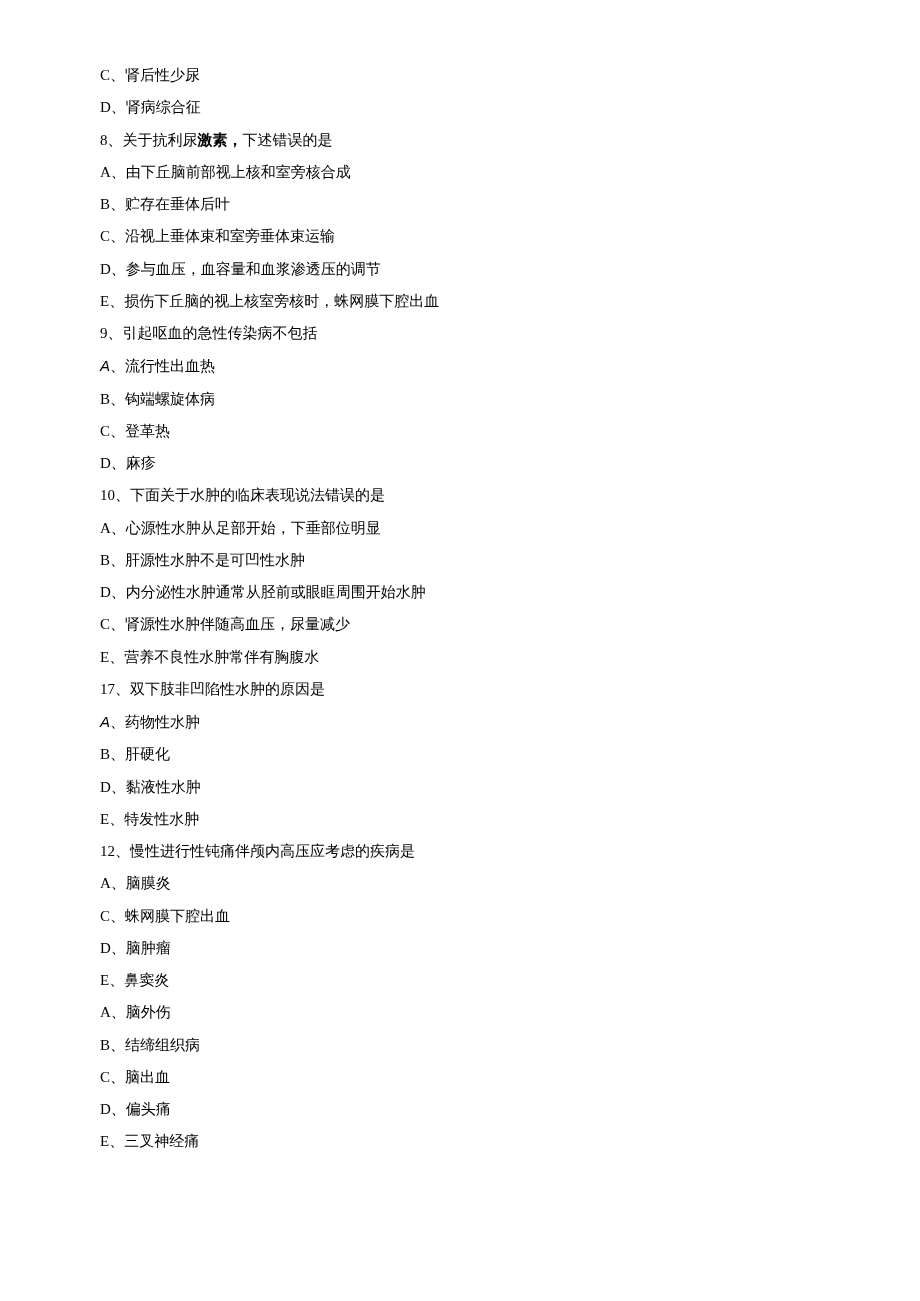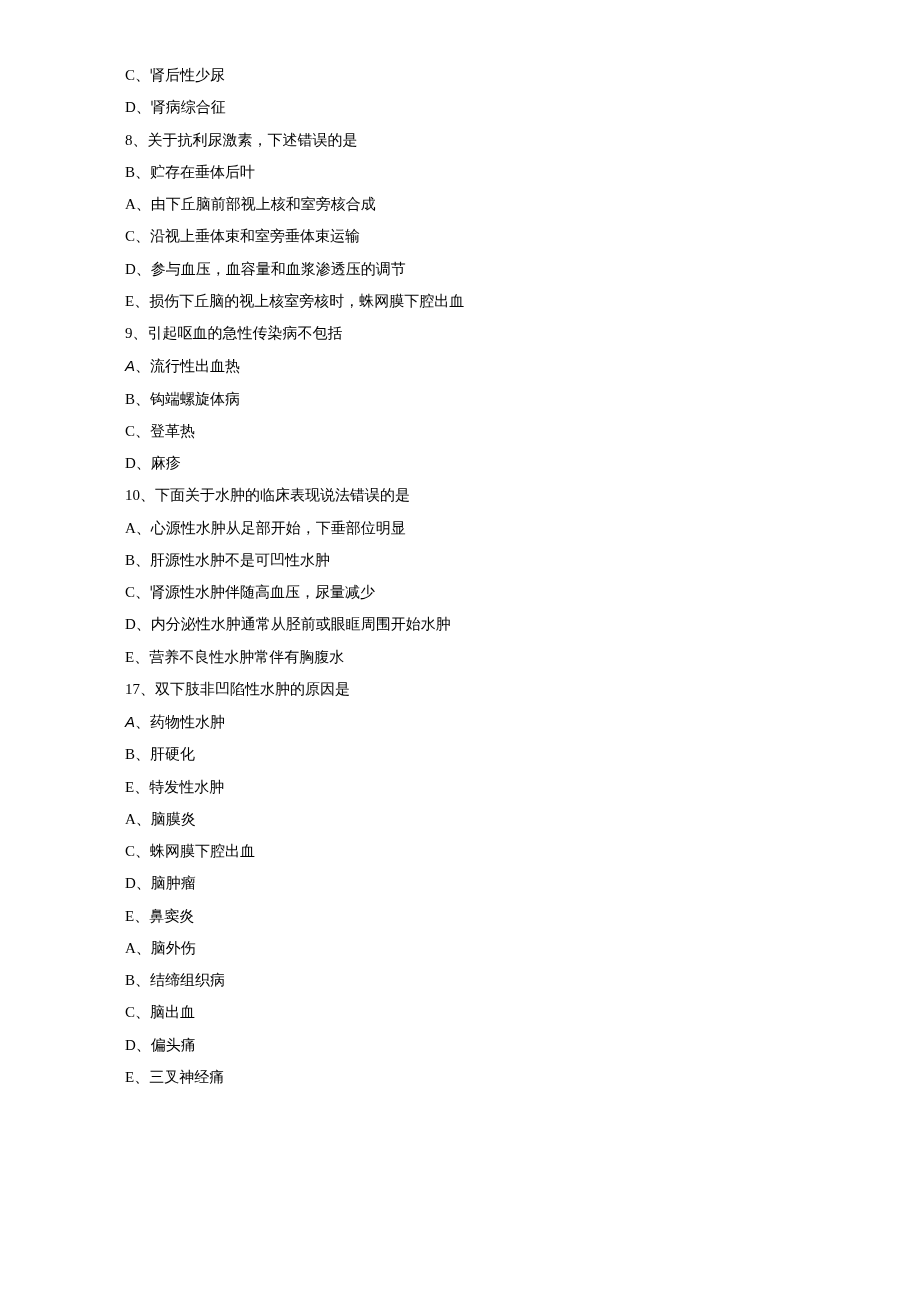--- a/index.html
+++ b/index.html
@@ -12,59 +12,60 @@
   }
   .page {
     padding: 65px 100px 40px 100px;
     font-size: 15px;
     line-height: 1.45;
     color: #000;
   }
   .line {
     margin-bottom: 10.5px;
     white-space: nowrap;
-    margin-left: 25px;
   }
   .sans {
     font-family: Arial, "Helvetica Neue", sans-serif;
   }
   .italic {
     font-style: italic;
   }
   .bold {
-    font-weight: normal;
+    font-weight: bold;
   }
 </style>
 </head>
 <body>
 
 <div class="page" id="page-container">
 <div class="line"><span class="">C、肾后性少尿</span></div>
     <div class="line"><span class="">D、肾病综合征</span></div>
     <div class="line"><span class="">8、关于抗利尿</span><span class="bold">激素，</span><span class="">下述错误的是</span></div>
+    <div class="line"><span class="">A、由下丘脑前部视上核和室旁核合成</span></div>
     <div class="line"><span class="">B、贮存在垂体后叶</span></div>
-    <div class="line"><span class="">A、由下丘脑前部视上核和室旁核合成</span></div>
     <div class="line"><span class="">C、沿视上垂体束和室旁垂体束运输</span></div>
     <div class="line"><span class="">D、参与血压，血容量和血浆渗透压的调节</span></div>
     <div class="line"><span class="">E、损伤下丘脑的视上核室旁核时，蛛网膜下腔出血</span></div>
     <div class="line"><span class="">9、引起呕血的急性传染病不包括</span></div>
     <div class="line"><span class="sans italic">A</span><span class="">、流行性出血热</span></div>
     <div class="line"><span class="">B、钩端螺旋体病</span></div>
     <div class="line"><span class="">C、登革热</span></div>
     <div class="line"><span class="">D、麻疹</span></div>
     <div class="line"><span class="">10、下面关于水肿的临床表现说法错误的是</span></div>
     <div class="line"><span class="">A、心源性水肿从足部开始，下垂部位明显</span></div>
     <div class="line"><span class="">B、肝源性水肿不是可凹性水肿</span></div>
+    <div class="line"><span class="">D、内分泌性水肿通常从胫前或眼眶周围开始水肿</span></div>
     <div class="line"><span class="">C、肾源性水肿伴随高血压，尿量减少</span></div>
-    <div class="line"><span class="">D、内分泌性水肿通常从胫前或眼眶周围开始水肿</span></div>
     <div class="line"><span class="">E、营养不良性水肿常伴有胸腹水</span></div>
     <div class="line"><span class="">17、双下肢非凹陷性水肿的原因是</span></div>
     <div class="line"><span class="sans italic">A</span><span class="">、药物性水肿</span></div>
     <div class="line"><span class="">B、肝硬化</span></div>
+    <div class="line"><span class="">D、黏液性水肿</span></div>
     <div class="line"><span class="">E、特发性水肿</span></div>
+    <div class="line"><span class="">12、慢性进行性钝痛伴颅内高压应考虑的疾病是</span></div>
     <div class="line"><span class="">A、脑膜炎</span></div>
     <div class="line"><span class="">C、蛛网膜下腔出血</span></div>
     <div class="line"><span class="">D、脑肿瘤</span></div>
     <div class="line"><span class="">E、鼻窦炎</span></div>
     <div class="line"><span class="">A、脑外伤</span></div>
     <div class="line"><span class="">B、结缔组织病</span></div>
     <div class="line"><span class="">C、脑出血</span></div>
     <div class="line"><span class="">D、偏头痛</span></div>
     <div class="line"><span class="">E、三叉神经痛</span></div>
   </div>

